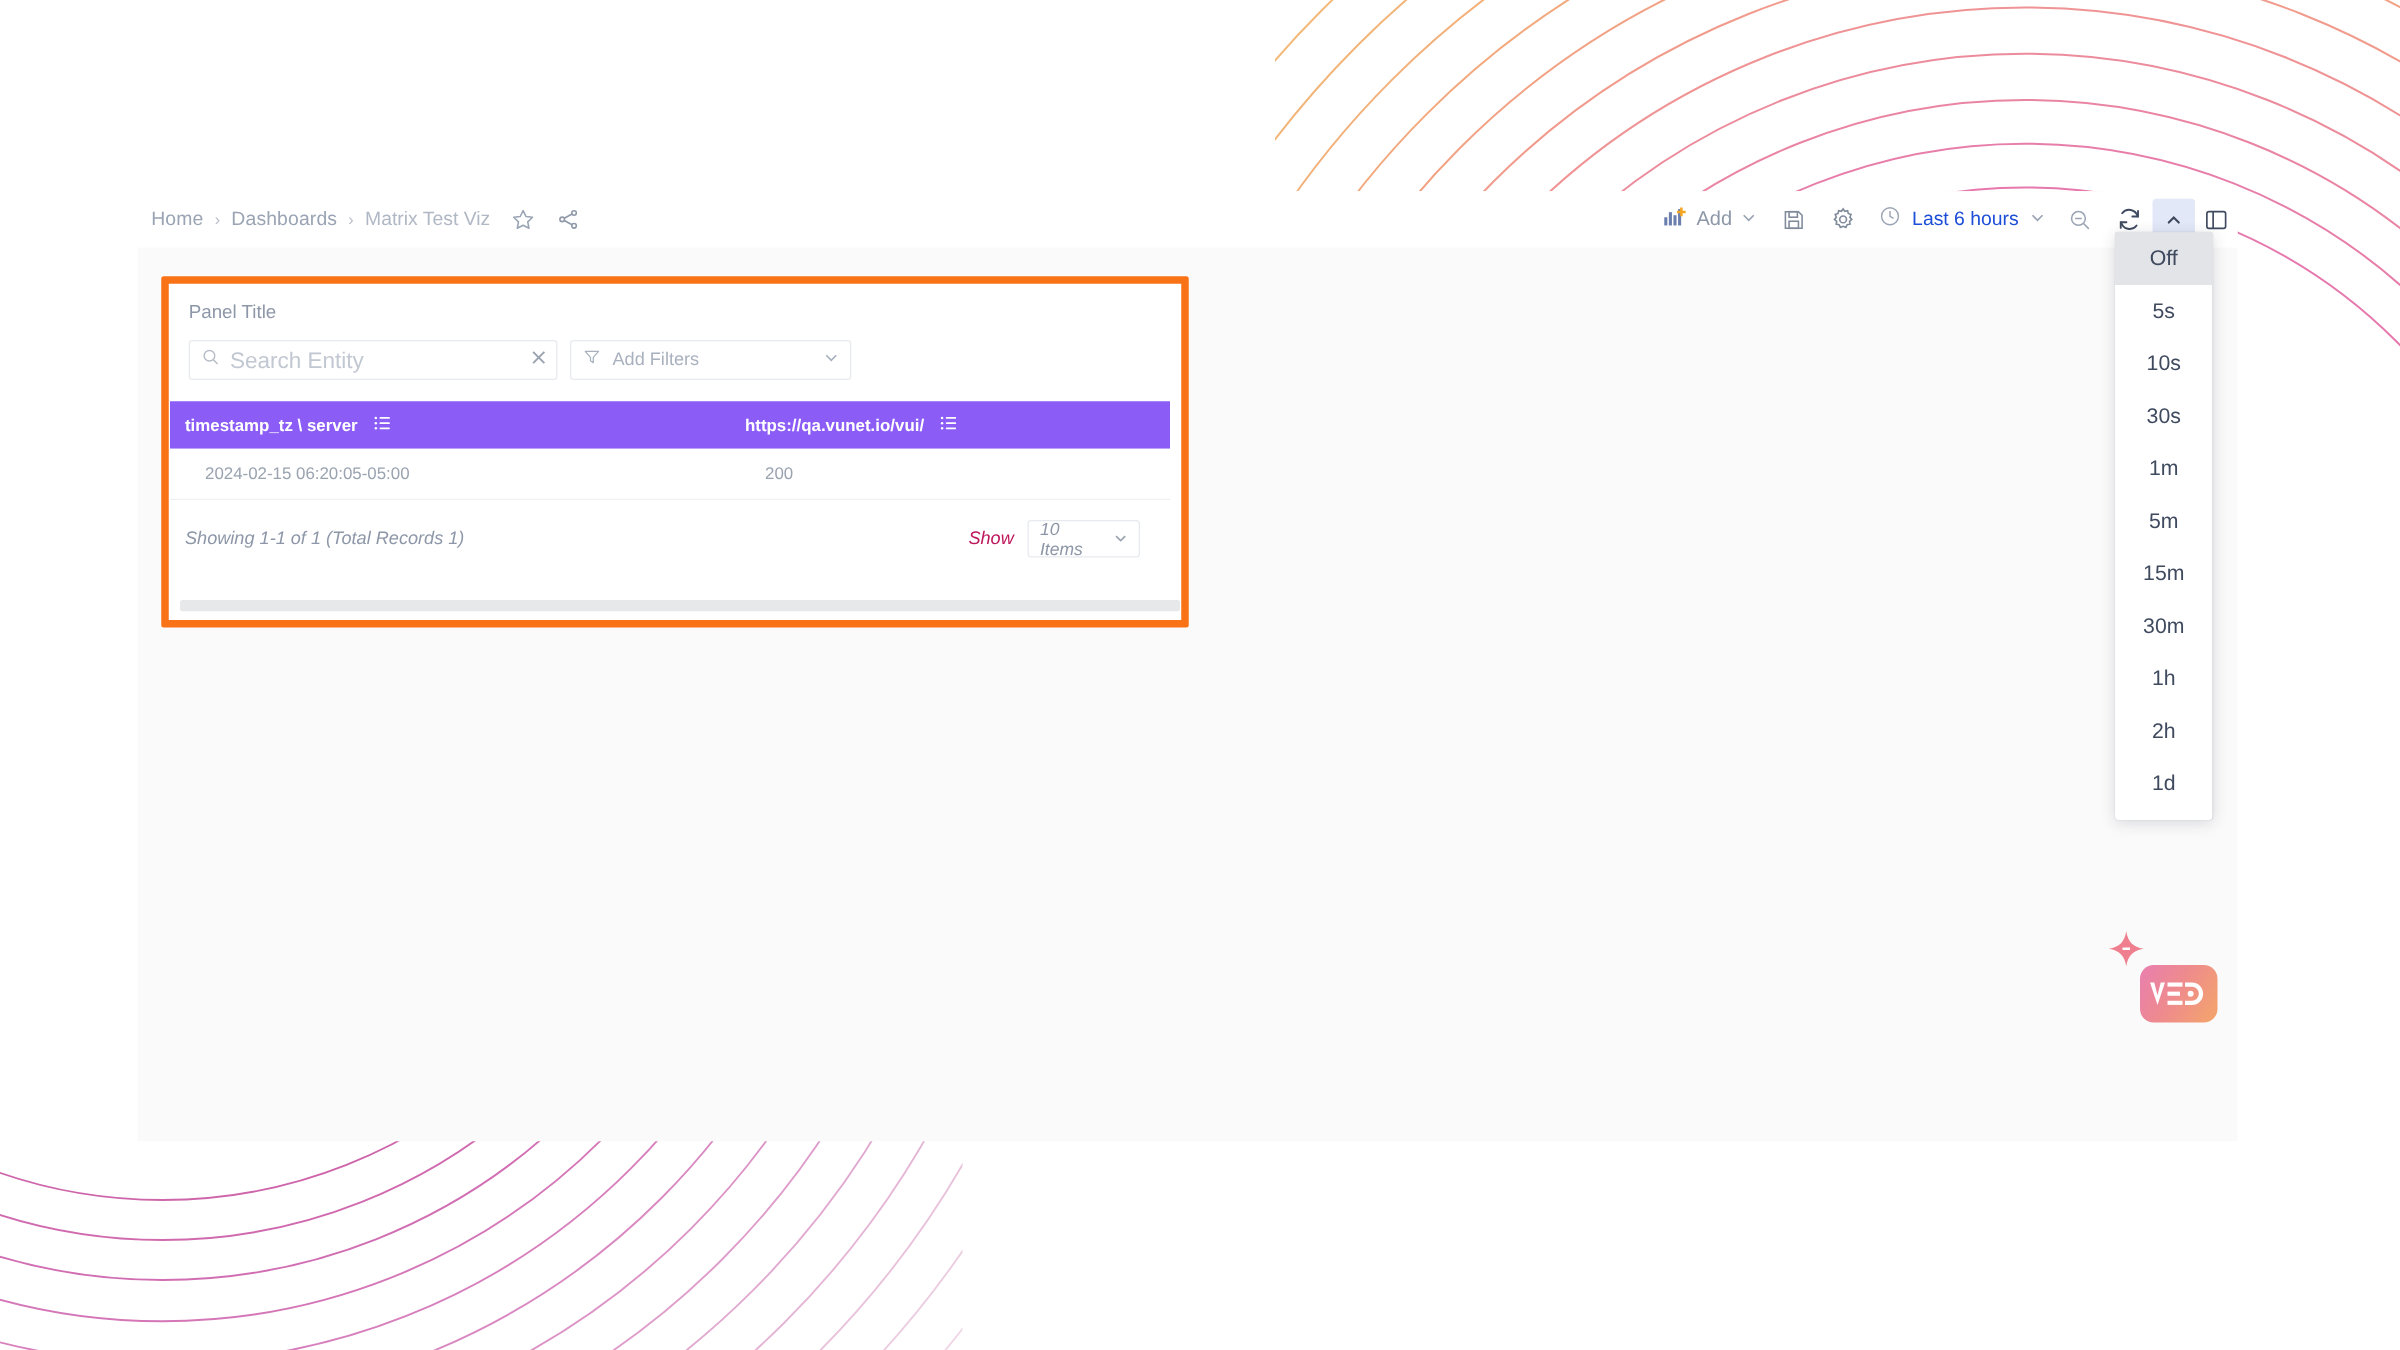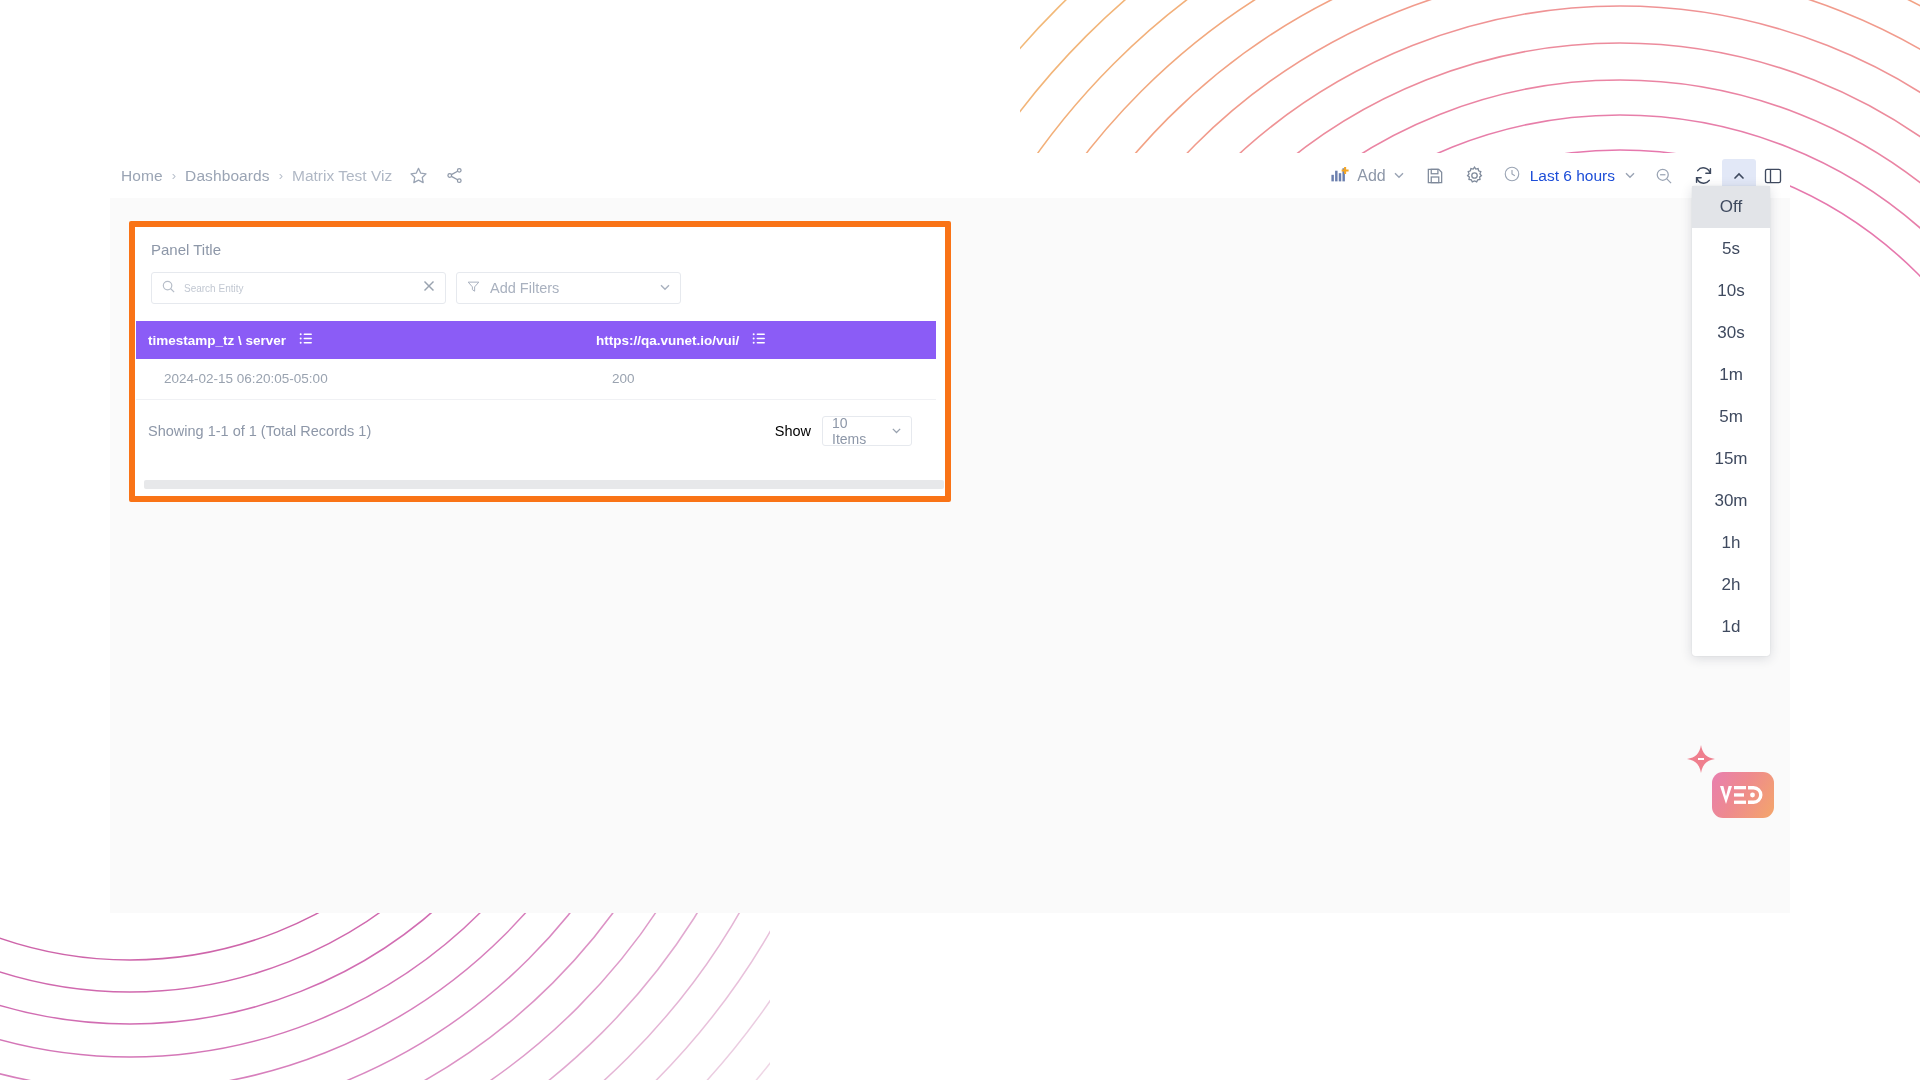--- a/index.html
+++ b/index.html
@@ -65,21 +65,21 @@
     background: #ffffff; border: 6px solid #f97316; border-radius: 2px;
   }
   .panel-title { font-size: 15px; color: #8d97a8; padding: 14px 0 0 16px; }
 
   .panel-controls { display: flex; gap: 10px; padding: 14px 0 0 16px; }
   .search-box {
     width: 295px; height: 32px; border: 1px solid #e6e9ee; border-radius: 3px;
     display: flex; align-items: center; padding: 0 9px; gap: 8px; background:#fff;
   }
   .search-input {
-    flex: 1; border: none; outline: none; font-size: 10px; color: #555e6e;
+    flex: 1; border: none; outline: none; font-size: 18px; color: #555e6e;
     font-family: "Liberation Sans", sans-serif; background: transparent;
   }
   .search-input::placeholder { color: #c2c8d2; }
   .filter-box {
     width: 225px; height: 32px; border: 1px solid #e6e9ee; border-radius: 3px;
     display: flex; align-items: center; padding: 0 9px; gap: 9px; background:#fff;
   }
   .filter-label { font-size: 14.5px; color: #a9b1bf; flex: 1; }
 
   
@@ -92,24 +92,25 @@
   .th-inner { display: flex; align-items: center; gap: 13px; }
   table.grid tbody td {
     height: 40px; padding: 0 28px; font-size: 13.5px; color: #9aa3b0;
     border-bottom: 1px solid #f0f1f4; background: #fff;
   }
   td.cell-danger { background: #ef7f8e; color: #8f8f95; }
 
   .table-footer {
     display: flex; align-items: center; justify-content: space-between;
     padding: 16px 24px 0 12px;
+    font-style: italic;
   }
   .showing-text { font-size: 14.5px; color: #8d97a8; }
   .show-group { display: flex; align-items: center; gap: 11px; }
-  .show-label { font-size: 14.5px; color: #000000; }
+  .show-label { font-size: 14.5px; color: #be185d; }
   .show-select {
     width: 90px; height: 30px; border: 1px solid #e6e9ee; border-radius: 3px;
     display: flex; align-items: center; justify-content: space-between;
     padding: 0 9px; font-size: 14px; color: #8d97a8; background: #fff; gap: 11px;
   }
   .hscroll { position: absolute; left: 9px; bottom: 7px; width: 800px; height: 9px;
              background: #e7e8ea; border-radius: 2px; }
 
   
   #refresh-menu {

